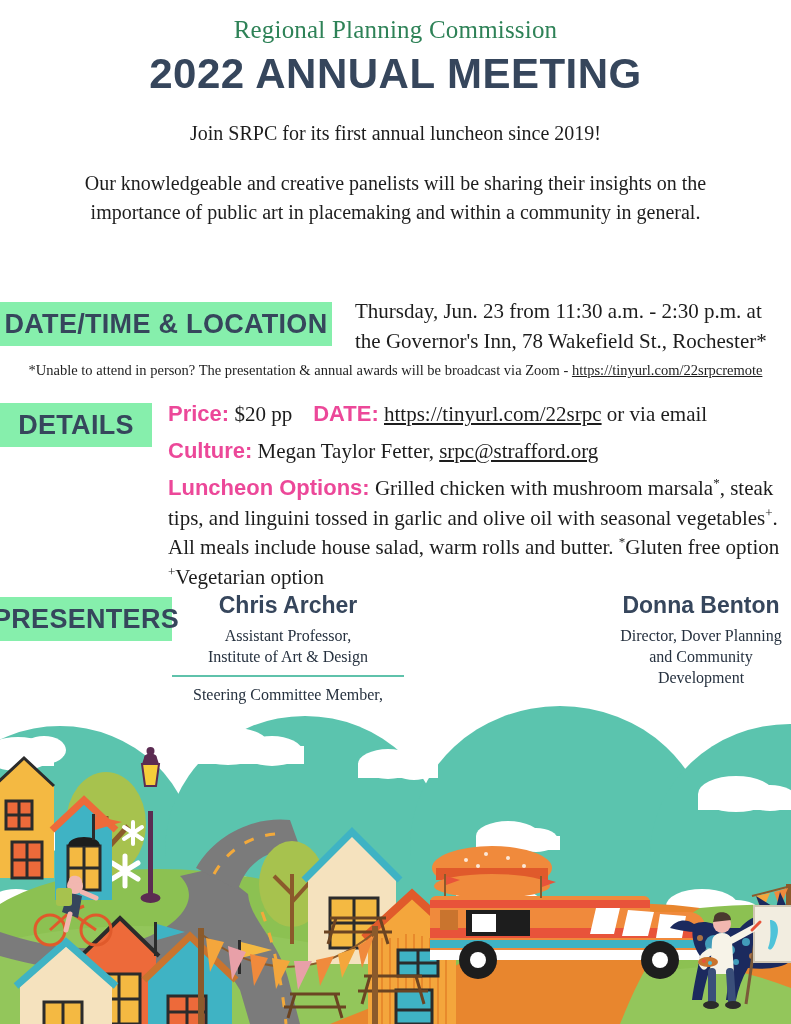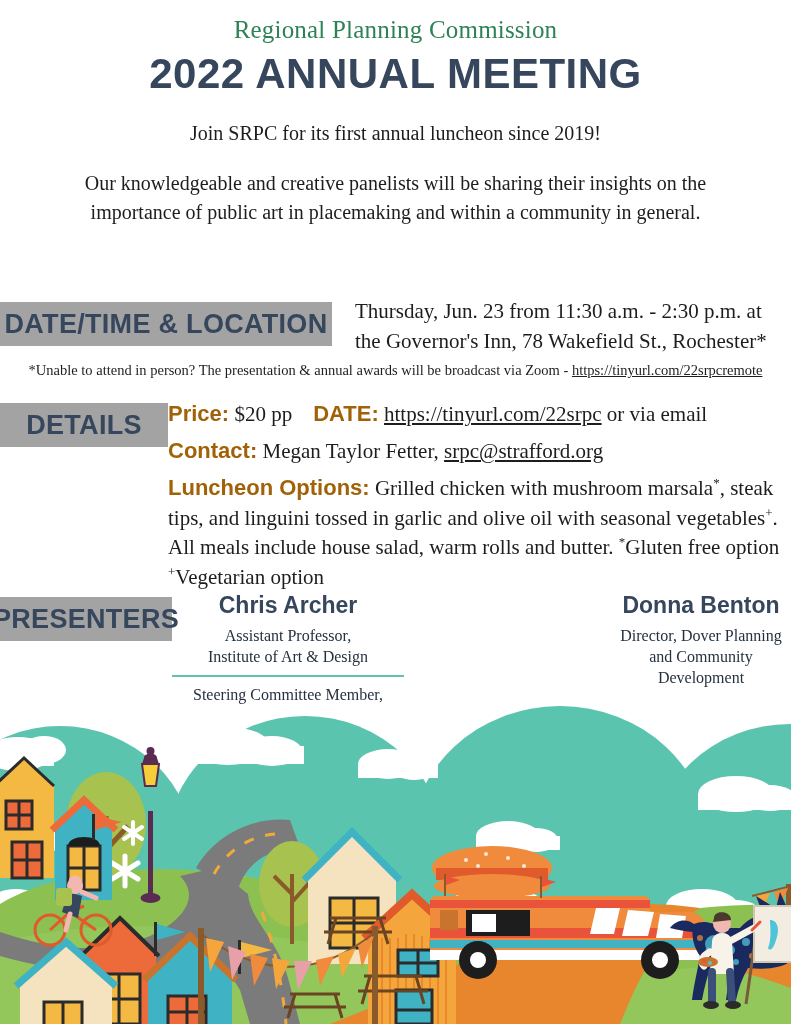--- a/index.html
+++ b/index.html
@@ -49,21 +49,21 @@
   .intro-1{
     text-align:center;font-size:20px;color:#1d1d1d;margin-top:24px;
   }
   .intro-2{
     text-align:center;font-size:20px;color:#1d1d1d;
     margin:24px auto 0 auto;width:700px;line-height:1.45;
   }
 
   
   .badge{
-    background:#a3a3a3;
+    background:#86efac;
     color:#36465C;
     font-family:"Liberation Sans", sans-serif;
     font-weight:bold;
     display:flex;align-items:center;justify-content:center;
     letter-spacing:0.3px;
   }
 
   
   .dt-row{position:absolute;left:0;top:302px;width:791px;}
   .dt-badge{
@@ -73,26 +73,26 @@
     position:absolute;left:355px;top:-5px;width:430px;
     font-size:21px;color:#1d1d1d;line-height:1.42;
   }
   .footnote{
     position:absolute;left:0;top:60px;width:791px;text-align:center;
     font-size:14.5px;color:#1d1d1d;
   }
   .footnote a{color:#1d1d1d;text-decoration:underline;}
 
   
-  .det-badge{position:absolute;left:0;top:403px;width:168px;height:44px;font-size:27px;}
+  .det-badge{position:absolute;left:0;top:403px;width:152px;height:44px;font-size:27px;}
   .det-body{position:absolute;left:168px;top:398px;width:623px;color:#1d1d1d;}
   .det-line{font-size:21px;line-height:1.45;margin-bottom:5px;}
   .lbl{
     font-family:"Liberation Sans", sans-serif;
-    font-weight:bold;color:#a16207;font-size:22px;
+    font-weight:bold;color:#ec4899;font-size:22px;
   }
   .det-body a{color:#1d1d1d;text-decoration:underline;}
   .lunch{font-size:21px;line-height:1.42;margin-top:2px;}
   .sup{font-size:13px;vertical-align:super;}
 
   
   .pres-badge{position:absolute;left:0;top:597px;width:172px;height:44px;font-size:27px;}
   .pres-cols{
     position:absolute;left:172px;top:592px;width:619px;
     display:flex;justify-content:space-between;align-items:flex-start;
@@ -136,21 +136,21 @@
   <div class="badge det-badge">DETAILS</div>
   <div class="det-body">
     <div class="det-line">
       <span class="lbl">Price:</span>
       <span>$20 pp</span>
       &nbsp;&nbsp;
       <span class="lbl">DATE:</span>
       <a href="#">https://tinyurl.com/22srpc</a><span> or via email</span>
     </div>
     <div class="det-line">
-      <span class="lbl">Contact:</span>
+      <span class="lbl">Culture:</span>
       <span>Megan Taylor Fetter,</span>
       <a href="#">srpc@strafford.org</a>
     </div>
     <div class="lunch">
       <span class="lbl">Luncheon Options:</span><span> Grilled chicken with mushroom marsala<span class="sup">*</span>, steak tips, and linguini tossed in garlic and olive oil with seasonal vegetables<span class="sup">+</span>. All meals include house salad, warm rolls and butter. <span class="sup">*</span>Gluten free option <span class="sup">+</span>Vegetarian option</span>
     </div>
   </div>
 
   <div class="badge pres-badge">PRESENTERS</div>
   <div class="pres-cols">

